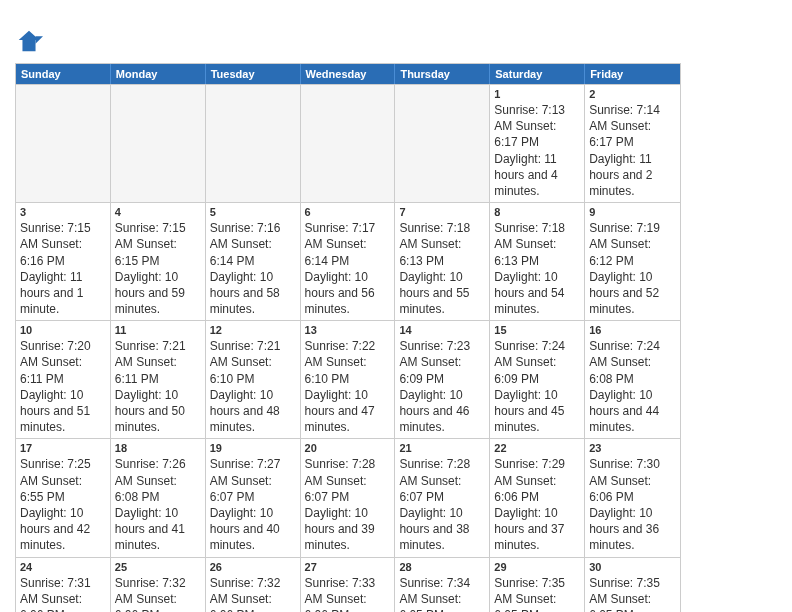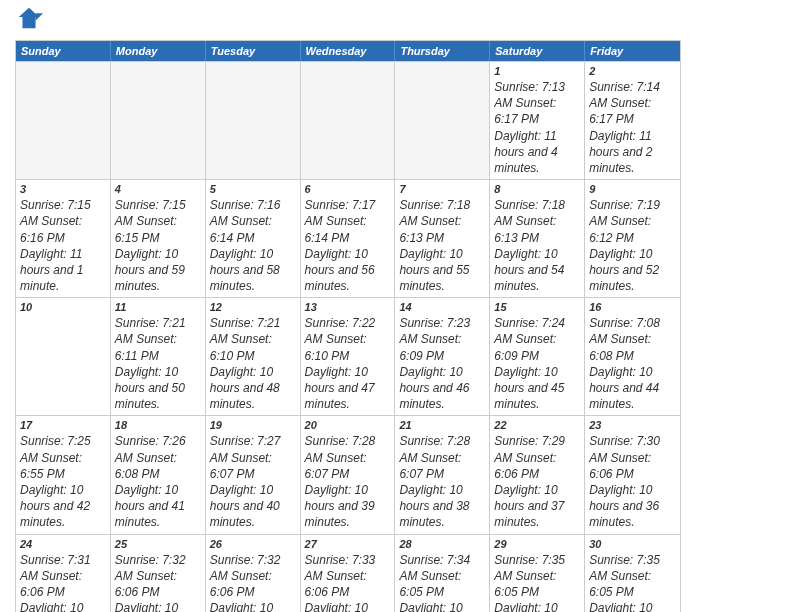--- a/index.html
+++ b/index.html
@@ -6,24 +6,23 @@
     body {
       font-family: Arial, sans-serif;
       background: #fff;
       width: 792px;
       height: 612px;
       overflow: hidden;
     }
     .page {
       width: 696px;
       height: 612px;
-      padding: 4px 15px;
+      padding: 27px 15px;
       display: flex;
       flex-direction: column;
-      font-style: italic;
     }
     .header {
       display: flex;
       justify-content: space-between;
       align-items: flex-start;
       margin-bottom: 8px;
     }
     .logo {
       display: flex;
       align-items: center;
@@ -205,20 +204,23 @@
           <div class="cal-cell">
             <span class="day-num">9</span>
             <div class="day-info">Sunrise: 7:19 AM
 Sunset: 6:12 PM
 Daylight: 10 hours and 52 minutes.</div>
           </div>
         </div>
         <div class="cal-row">
           <div class="cal-cell">
             <span class="day-num">10</span>
+            <div class="day-info">Sunrise: 7:20 AM
+Sunset: 6:11 PM
+Daylight: 10 hours and 51 minutes.</div>
           </div>
           <div class="cal-cell">
             <span class="day-num">11</span>
             <div class="day-info">Sunrise: 7:21 AM
 Sunset: 6:11 PM
 Daylight: 10 hours and 50 minutes.</div>
           </div>
           <div class="cal-cell">
             <span class="day-num">12</span>
             <div class="day-info">Sunrise: 7:21 AM
@@ -238,21 +240,21 @@
 Daylight: 10 hours and 46 minutes.</div>
           </div>
           <div class="cal-cell">
             <span class="day-num">15</span>
             <div class="day-info">Sunrise: 7:24 AM
 Sunset: 6:09 PM
 Daylight: 10 hours and 45 minutes.</div>
           </div>
           <div class="cal-cell">
             <span class="day-num">16</span>
-            <div class="day-info">Sunrise: 7:08 AM
+            <div class="day-info">Sunrise: 7:24 AM
 Sunset: 6:08 PM
 Daylight: 10 hours and 44 minutes.</div>
           </div>
         </div>
         <div class="cal-row">
           <div class="cal-cell">
             <span class="day-num">17</span>
             <div class="day-info">Sunrise: 7:25 AM
 Sunset: 6:55 PM
 Daylight: 10 hours and 42 minutes.</div>

